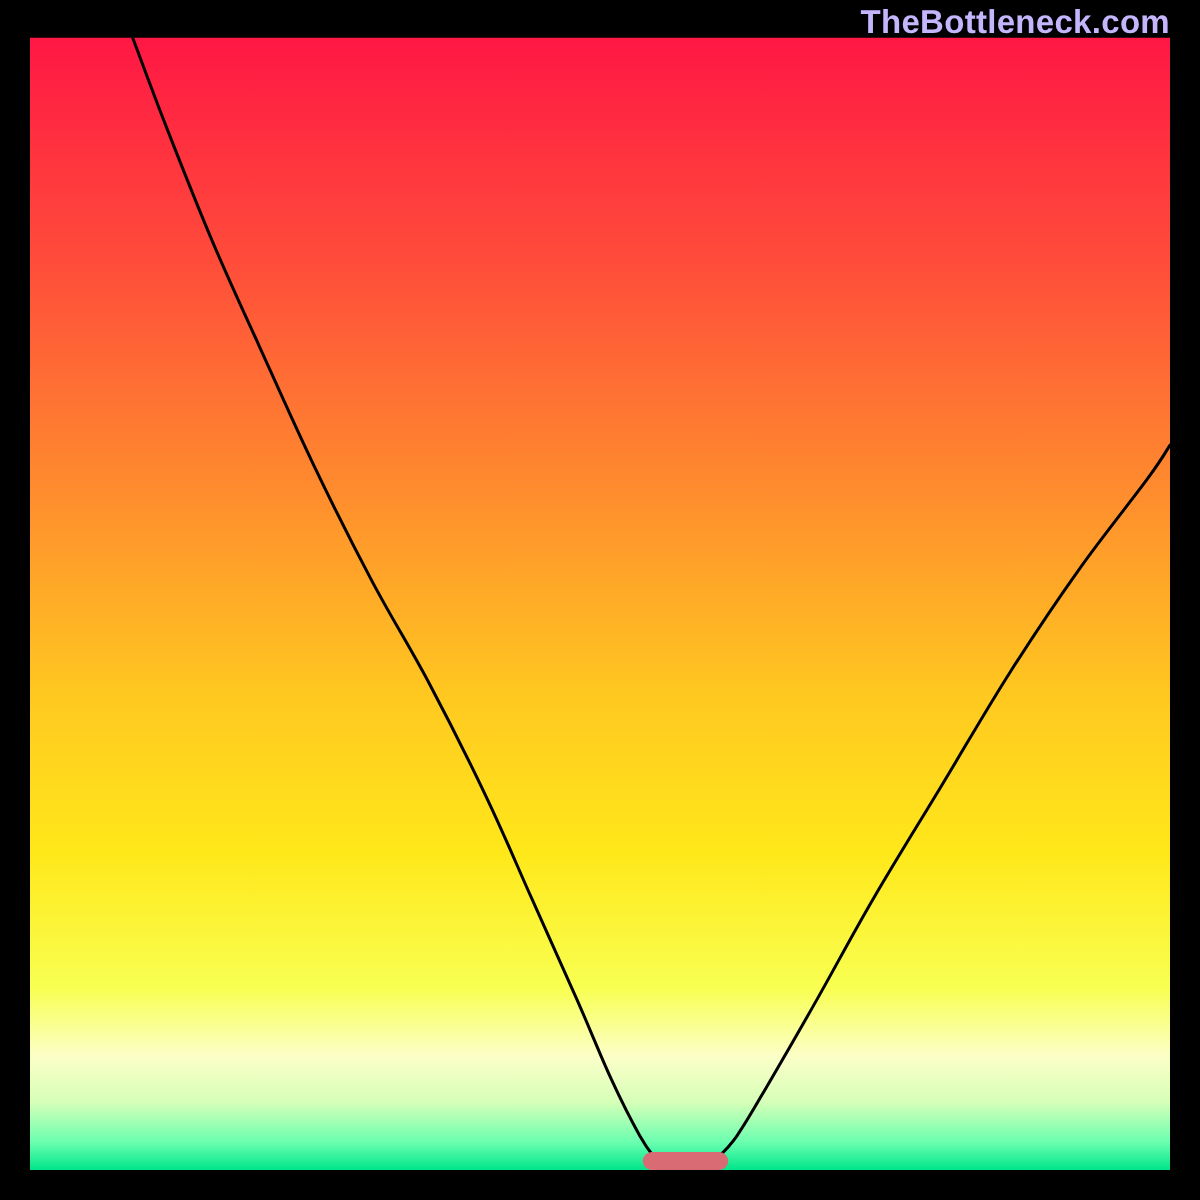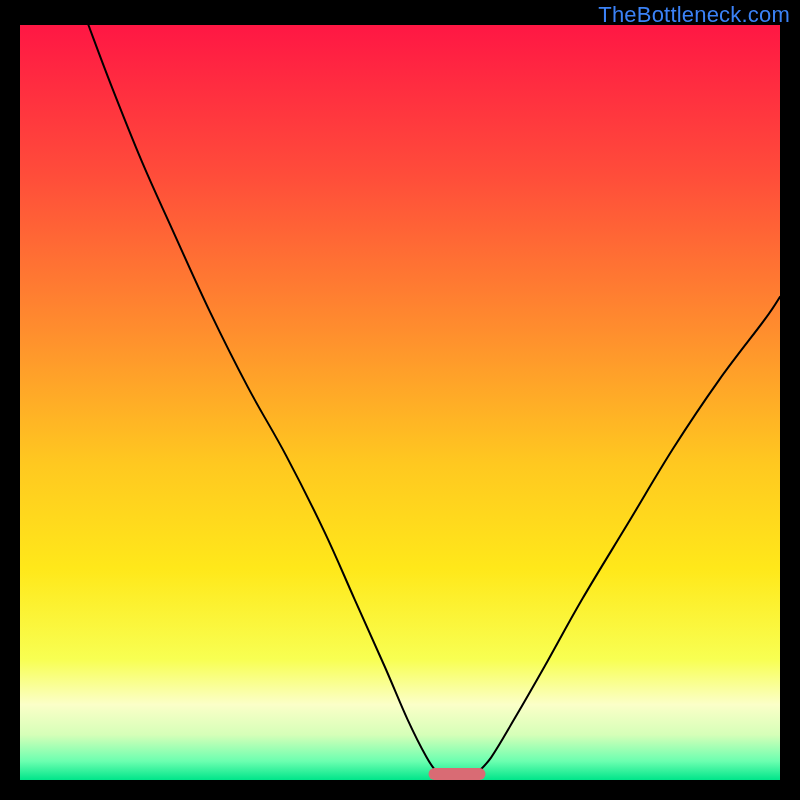--- a/index.html
+++ b/index.html
@@ -13,24 +13,24 @@
   }
   .frame {
     position: relative;
     width: 800px;
     height: 800px;
     background: #000;
   }
   .watermark {
     position: absolute;
     top: 2px;
-    right: 10px;
-    color: #3b82f6;
+    right: 20px;
+    color: #c4b5fd;
     font-size: 22px;
-    font-weight: 400;
+    font-weight: 700;
     letter-spacing: 0.2px;
     z-index: 10;
   }
   .plot-area {
     position: absolute;
     left: 20px;
     top: 25px;
     width: 760px;
     height: 755px;
   }

